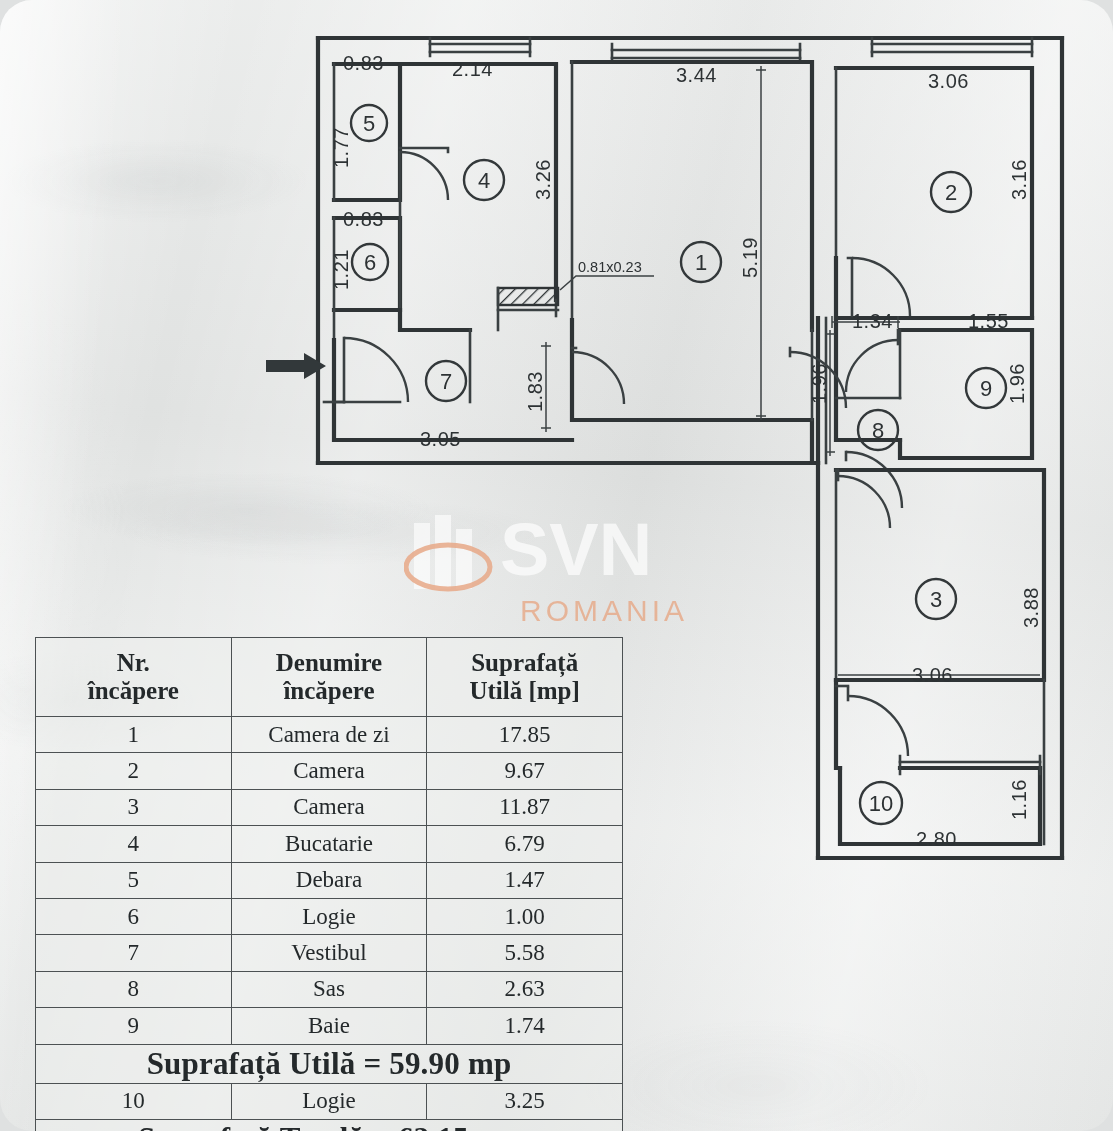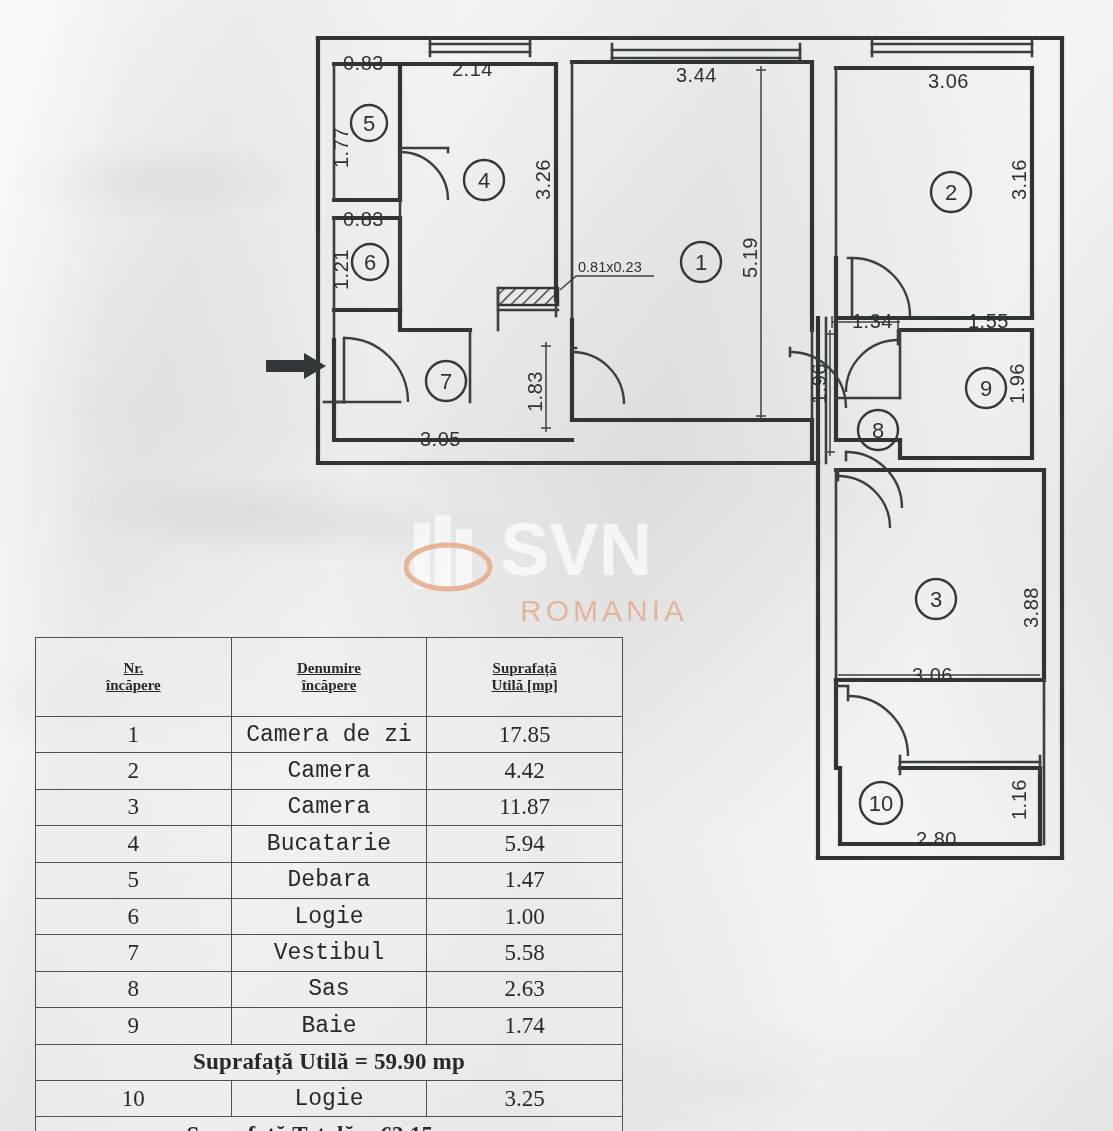--- a/index.html
+++ b/index.html
@@ -13,20 +13,21 @@
   }
   #page {
     position: relative;
     width: 1113px;
     height: 1131px;
     overflow: hidden;
     background:
       linear-gradient(103deg, rgba(255,255,255,0.55) 0%, rgba(0,0,0,0.00) 18%, rgba(255,255,255,0.35) 34%, rgba(0,0,0,0.02) 55%, rgba(255,255,255,0.40) 78%, rgba(0,0,0,0.01) 100%),
       linear-gradient(187deg, rgba(255,255,255,0.30) 0%, rgba(0,0,0,0.03) 42%, rgba(255,255,255,0.28) 70%, rgba(0,0,0,0.02) 100%),
       #e7e9e8;
+    border-radius: 32px;
   }
   
   .paper-noise {
     position: absolute;
     inset: 0;
     pointer-events: none;
     background-image:
       radial-gradient(ellipse 220px 60px at 14% 16%, rgba(120,128,132,0.09), rgba(0,0,0,0) 70%),
       radial-gradient(ellipse 260px 52px at 22% 45%, rgba(120,128,132,0.10), rgba(0,0,0,0) 72%),
       radial-gradient(ellipse 300px 46px at 30% 47%, rgba(118,126,130,0.08), rgba(0,0,0,0) 72%),
@@ -99,37 +100,36 @@
   }
   #room-table td, #room-table th {
     border: 1.6px solid #4c5153;
     color: #24292b;
     text-align: center;
     font-family: "Liberation Serif", serif;
     padding: 1px 2px;
   }
   #room-table th {
     font-weight: bold;
-    font-size: 15px;
+    font-size: 25px;
     line-height: 1.14;
     height: 76px;
     vertical-align: middle;
-    text-decoration: underline;
   }
   #room-table td {
     font-size: 23px;
     height: 33.4px;
     font-weight: normal;
   }
   #room-table td.num  { width: 150px; }
-  #room-table td.name { width: 217px; font-family: Liberation Mono, monospace; }
+  #room-table td.name { width: 217px; }
   #room-table td.area { width: 221px; }
   #room-table tr.summary td {
     font-weight: bold;
-    font-size: 23px;
+    font-size: 31px;
     letter-spacing: 0.2px;
     text-align: center;
   }
 </style>
 </head>
 <body>
 
 <div id="page">
 
   <div class="paper-noise"></div>
@@ -404,31 +404,31 @@
     </thead>
     <tbody>
       <tr>
         <td class="num">1</td>
         <td class="name">Camera de zi</td>
         <td class="area">17.85</td>
       </tr>
       <tr>
         <td class="num">2</td>
         <td class="name">Camera</td>
-        <td class="area">4.42</td>
+        <td class="area">9.67</td>
       </tr>
       <tr>
         <td class="num">3</td>
         <td class="name">Camera</td>
         <td class="area">11.87</td>
       </tr>
       <tr>
         <td class="num">4</td>
         <td class="name">Bucatarie</td>
-        <td class="area">5.94</td>
+        <td class="area">6.79</td>
       </tr>
       <tr>
         <td class="num">5</td>
         <td class="name">Debara</td>
         <td class="area">1.47</td>
       </tr>
       <tr>
         <td class="num">6</td>
         <td class="name">Logie</td>
         <td class="area">1.00</td>

